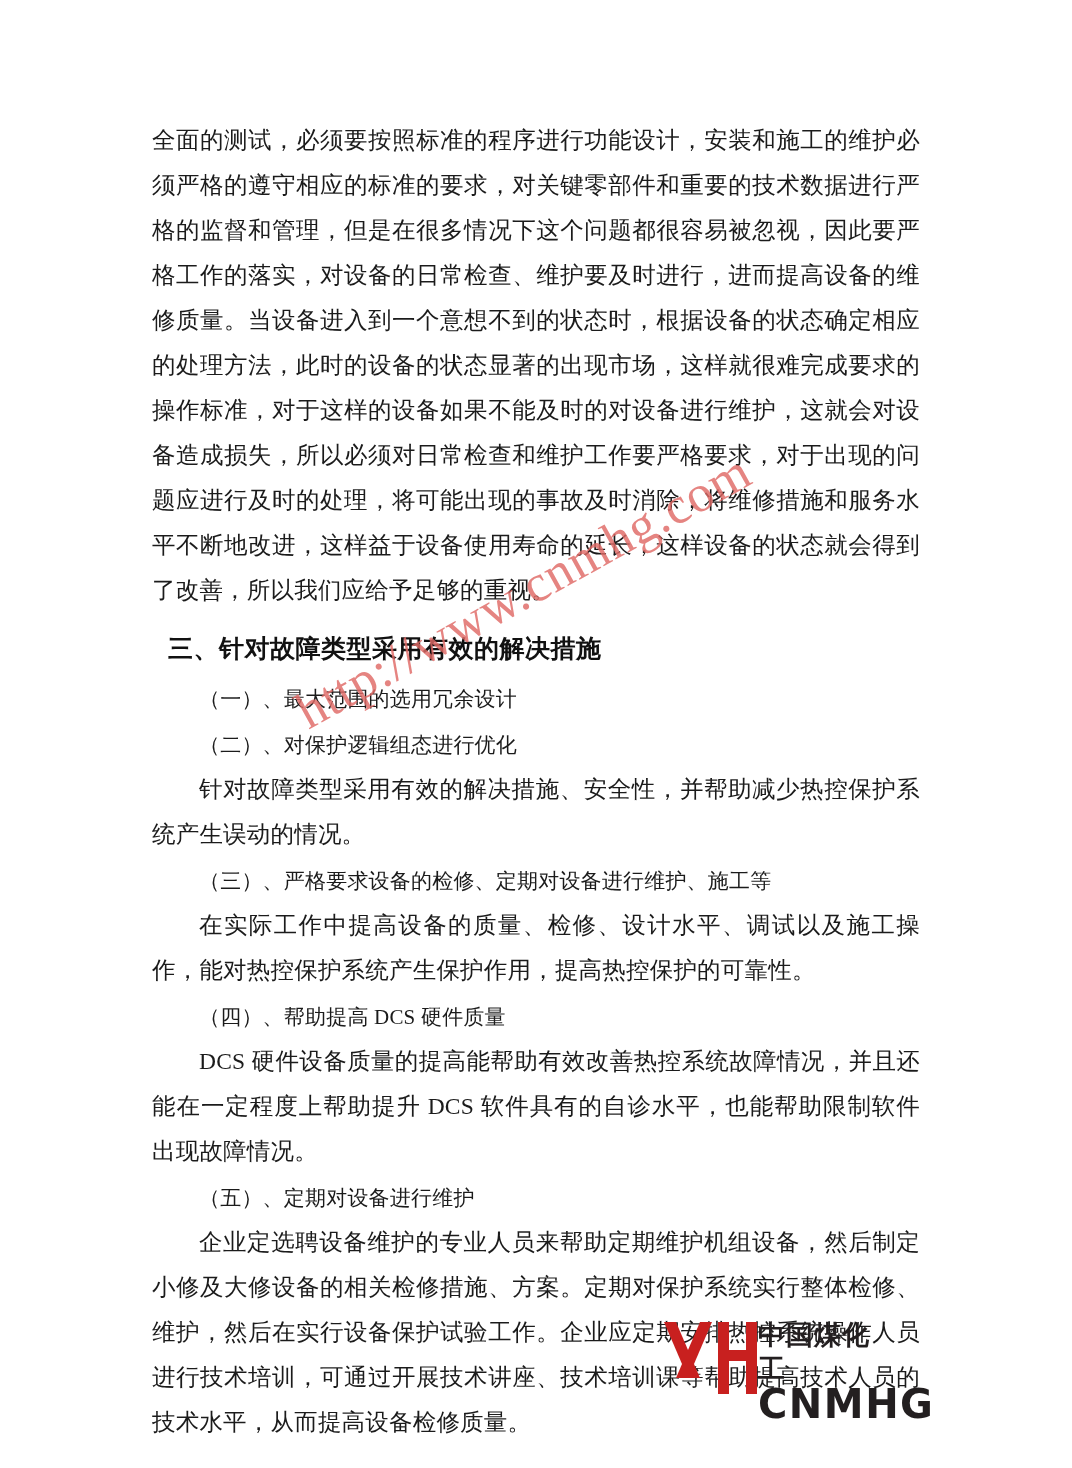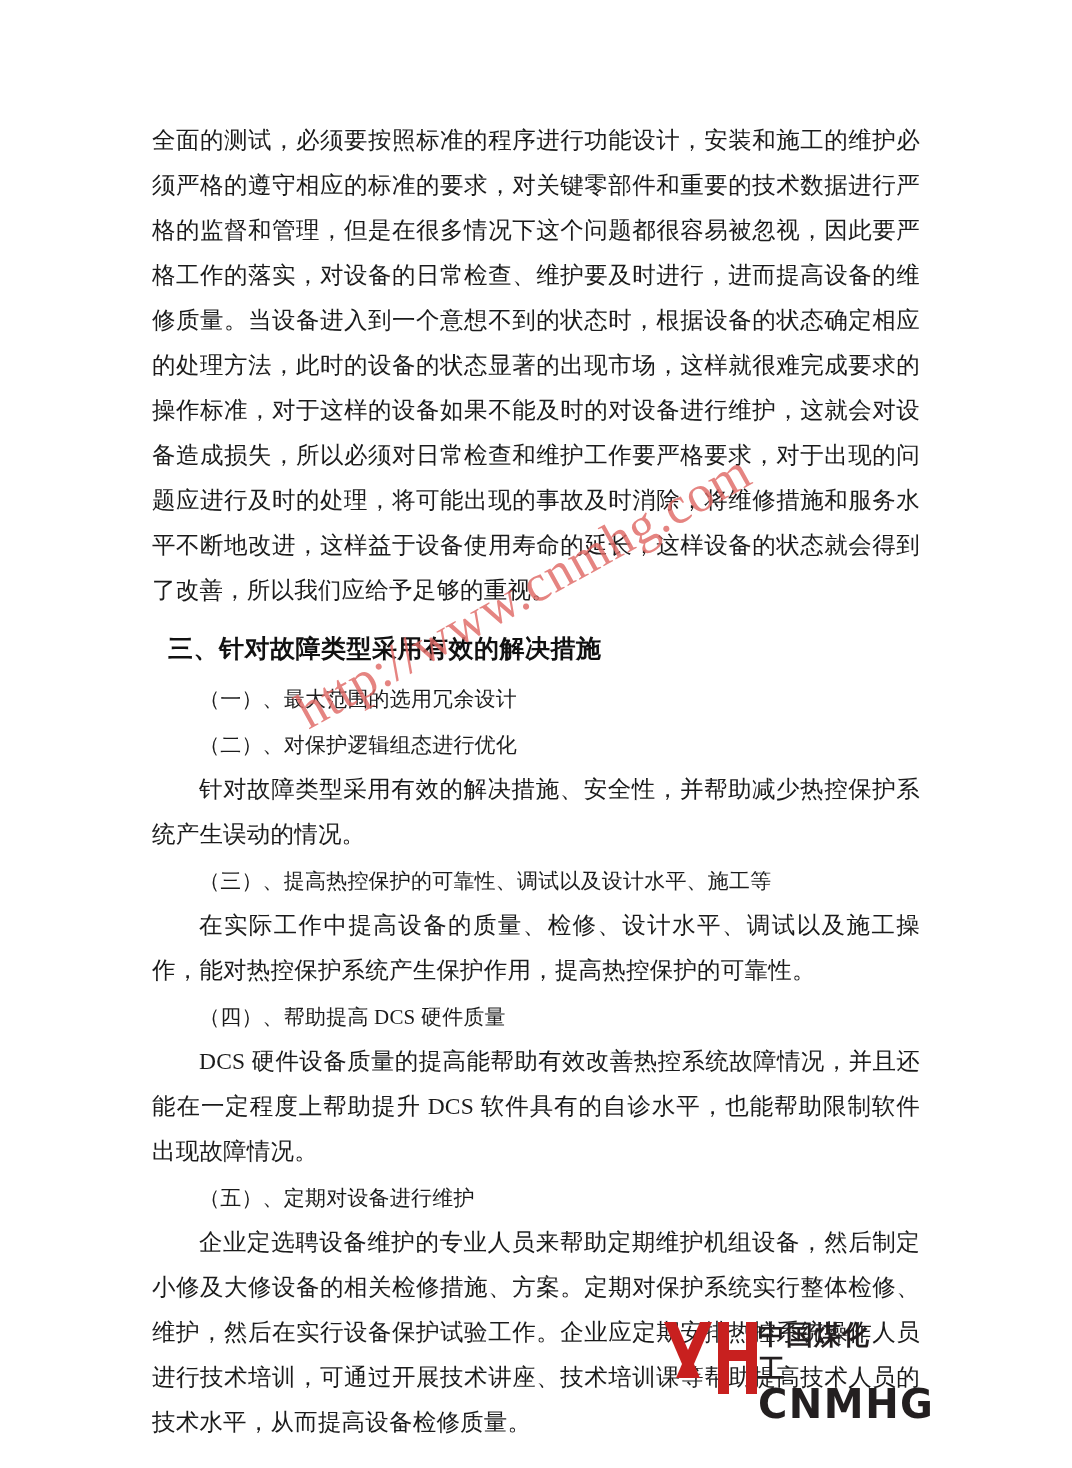--- a/index.html
+++ b/index.html
@@ -122,21 +122,21 @@
 
     <p class="body-para">全面的测试，必须要按照标准的程序进行功能设计，安装和施工的维护必须严格的遵守相应的标准的要求，对关键零部件和重要的技术数据进行严格的监督和管理，但是在很多情况下这个问题都很容易被忽视，因此要严格工作的落实，对设备的日常检查、维护要及时进行，进而提高设备的维修质量。当设备进入到一个意想不到的状态时，根据设备的状态确定相应的处理方法，此时的设备的状态显著的出现市场，这样就很难完成要求的操作标准，对于这样的设备如果不能及时的对设备进行维护，这就会对设备造成损失，所以必须对日常检查和维护工作要严格要求，对于出现的问题应进行及时的处理，将可能出现的事故及时消除，将维修措施和服务水平不断地改进，这样益于设备使用寿命的延长，这样设备的状态就会得到了改善，所以我们应给予足够的重视。</p>
 
     <h2 class="section-heading">三、针对故障类型采用有效的解决措施</h2>
 
     <p class="sub-heading">（一）、最大范围的选用冗余设计</p>
 
     <p class="sub-heading">（二）、对保护逻辑组态进行优化</p>
     <p class="body-para indent2">针对故障类型采用有效的解决措施、安全性，并帮助减少热控保护系统产生误动的情况。</p>
 
-    <p class="sub-heading">（三）、提高热控保护的可靠性、调试以及设计水平、施工等</p>
+    <p class="sub-heading">（三）、严格要求设备的检修、定期对设备进行维护、施工等</p>
     <p class="body-para indent2">在实际工作中提高设备的质量、检修、设计水平、调试以及施工操作，能对热控保护系统产生保护作用，提高热控保护的可靠性。</p>
 
     <p class="sub-heading">（四）、帮助提高 DCS 硬件质量</p>
     <p class="body-para indent2">DCS 硬件设备质量的提高能帮助有效改善热控系统故障情况，并且还能在一定程度上帮助提升 DCS 软件具有的自诊水平，也能帮助限制软件出现故障情况。</p>
 
     <p class="sub-heading">（五）、定期对设备进行维护</p>
     <p class="body-para indent2">企业定选聘设备维护的专业人员来帮助定期维护机组设备，然后制定小修及大修设备的相关检修措施、方案。定期对保护系统实行整体检修、维护，然后在实行设备保护试验工作。企业应定期安排热控系统操作人员进行技术培训，可通过开展技术讲座、技术培训课等帮助提高技术人员的技术水平，从而提高设备检修质量。</p>
 
   </div>
 

